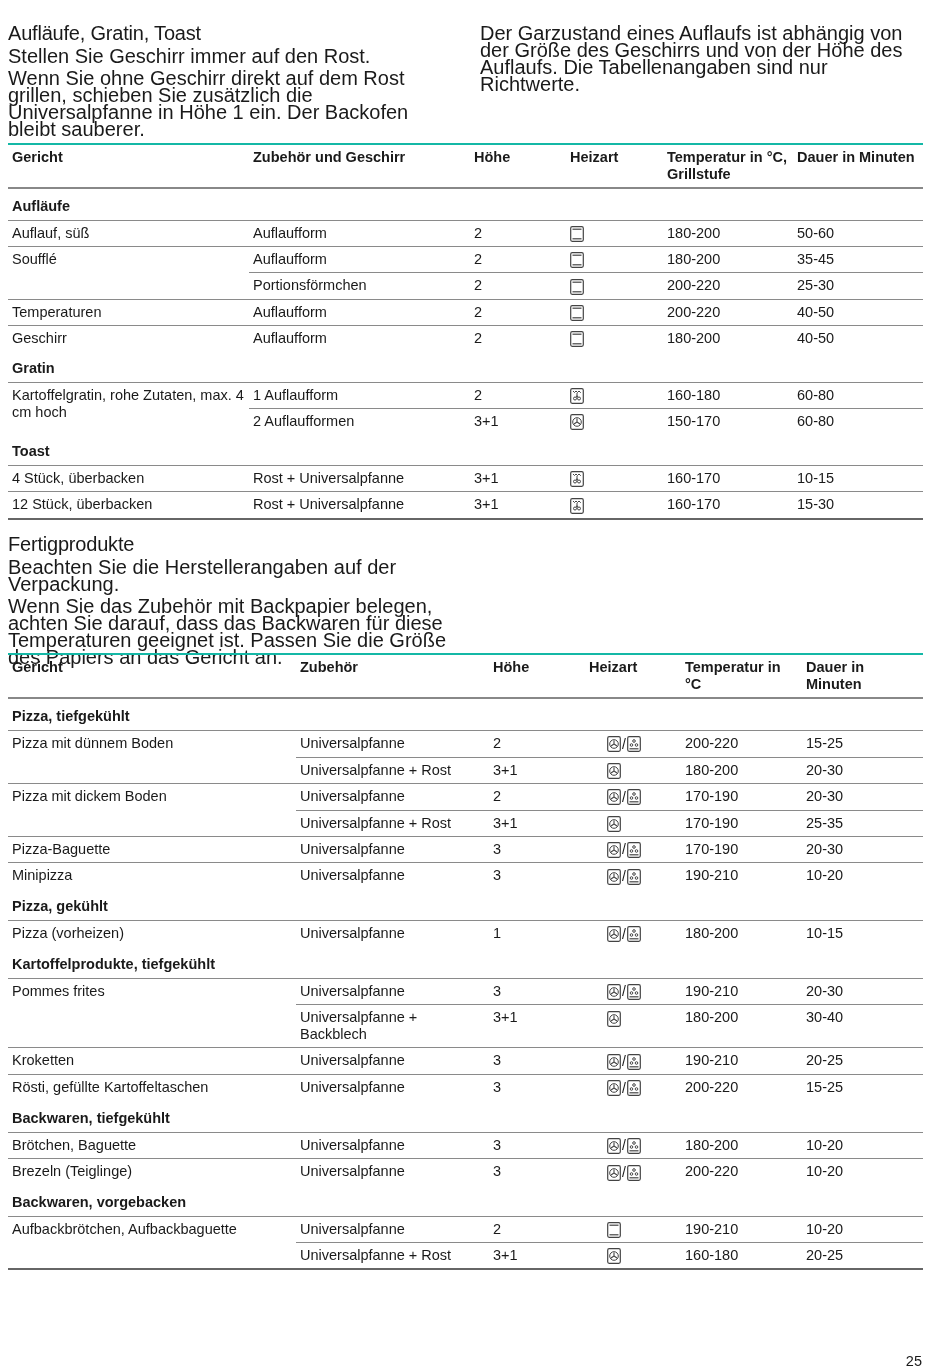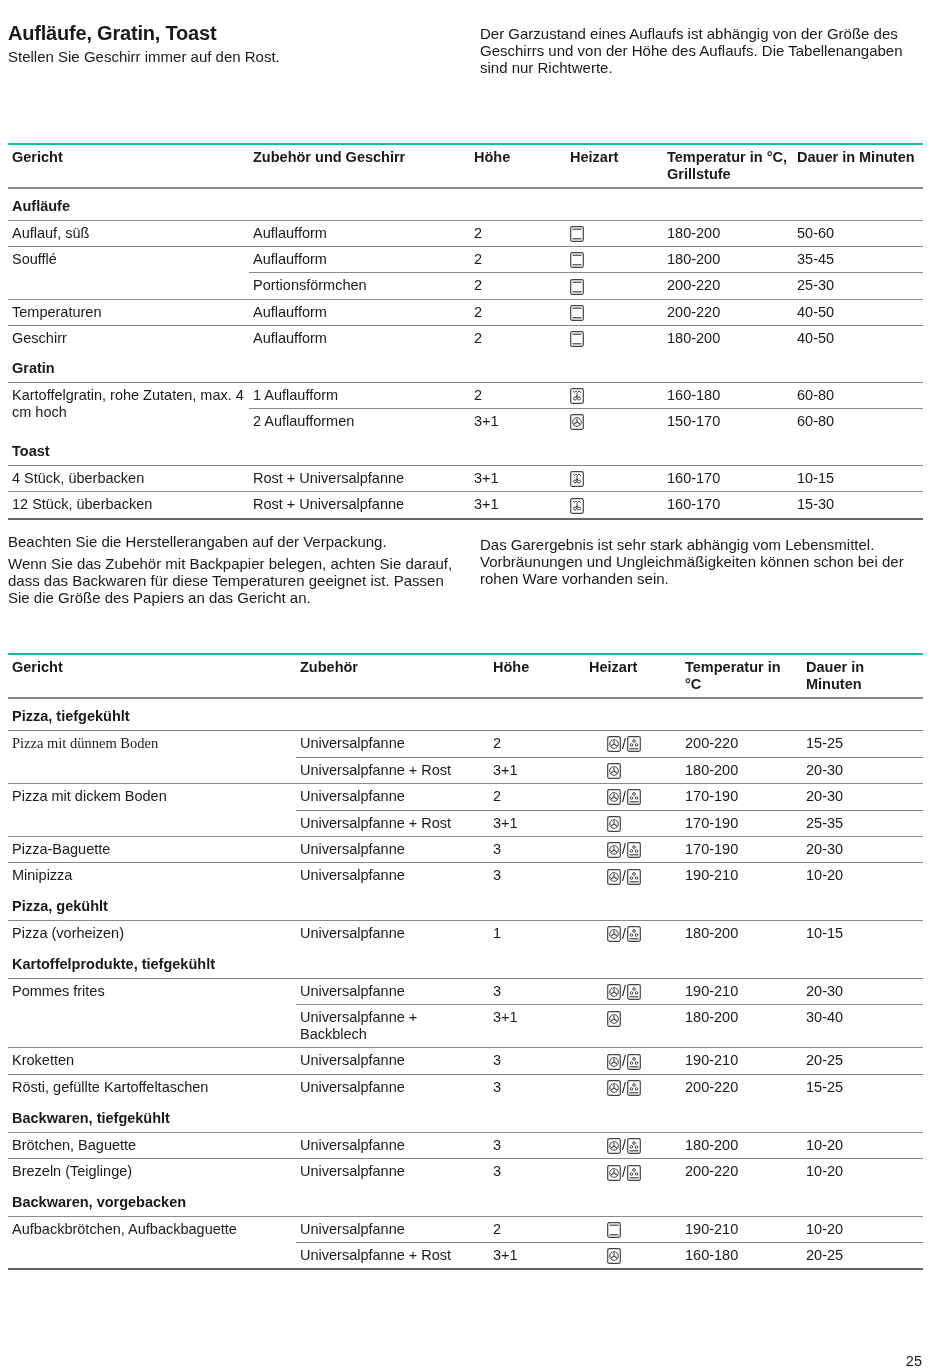--- a/index.html
+++ b/index.html
@@ -2,22 +2,22 @@
 <html><head>
 <meta charset="utf-8">
 <style>
   * { box-sizing: border-box; margin: 0; padding: 0; }
   html, body { width: 950px; height: 1368px; background: #ffffff; }
   body { position: relative; font-family: "Liberation Sans", sans-serif; color: #1a1a1a; font-size: 14.5px; line-height: 17px; }
 
   .intro { position: absolute; left: 8px; width: 915px; display: flex; }
   .intro .col-l { width: 472px; }
   .intro .col-r { width: 443px; }
-  .intro h1 { font-size: 20px; font-weight: bold; line-height: 22px; margin-bottom: 4px; letter-spacing: -0.2px; }
-  .intro p { margin-bottom: 5px; font-size: 15px; line-height: 17px; }
+  .intro h1 { font-size: 20px; font-weight: normal; line-height: 22px; margin-bottom: 4px; letter-spacing: -0.2px; }
+  .intro p { margin-bottom: 5px; font-size: 20px; line-height: 17px; }
 
   table { position: absolute; left: 8px; width: 915px; border-collapse: collapse; font-size: 14.5px; }
   thead th { text-align: left; font-weight: bold; vertical-align: top; padding: 4px 4px 4px 4px; line-height: 17px; font-size: 14.5px; }
   thead tr { border-top: 2px solid #14b8a6; border-bottom: 2px solid #888; }
   td { vertical-align: top; padding: 4px 4px 4px 4px; line-height: 17px; }
   tr.group td { font-weight: bold; padding-top: 9px; padding-bottom: 5px; }
   tr.row td.line { border-top: 1.5px solid #8a8a8a; }
   tr.group td.line { border-bottom: 1.5px solid #8a8a8a; }
 
   .icon { display: inline-block; width: 14px; height: 16px; vertical-align: middle; }
@@ -25,20 +25,21 @@
   .slash { display: inline-block; margin: 0 1px; vertical-align: middle; font-size: 14px; }
   .page-number { position: absolute; right: 28px; top: 1353px; font-size: 14.5px; }
 </style>
 </head>
 <body>
 
 <div class="intro" style="top:22px;">
   <div class="col-l">
     <h1>Aufläufe, Gratin, Toast</h1>
     <p style="width:450px;">Stellen Sie Geschirr immer auf den Rost.</p>
+    <p style="width:450px;">Wenn Sie ohne Geschirr direkt auf dem Rost grillen, schieben Sie zusätzlich die Universalpfanne in Höhe 1 ein. Der Backofen bleibt sauberer.</p>
   </div>
   <div class="col-r" style="padding-top:3px;">
     <p style="width:440px;">Der Garzustand eines Auflaufs ist abhängig von der Größe des Geschirrs und von der Höhe des Auflaufs. Die Tabellenangaben sind nur Richtwerte.</p>
   </div>
 </div>
 
 <table id="table1" style="top:143px;">
   <colgroup>
     <col style="width:241px">
       <col style="width:221px">
@@ -180,25 +181,23 @@
               <circle cx="7" cy="8.5" r="1" fill="#444"></circle>
             </svg></span></td>
         <td class="line" style="border-bottom: 2px solid rgb(102, 102, 102);">160-170</td>
         <td class="line" style="border-bottom: 2px solid rgb(102, 102, 102);">15-30</td>
       </tr>
     </tbody>
 </table>
 
 <div class="intro" style="top:533px;">
   <div class="col-l">
+    <h1>Fertigprodukte</h1>
     <p style="width:450px;">Beachten Sie die Herstellerangaben auf der Verpackung.</p>
     <p style="width:450px;">Wenn Sie das Zubehör mit Backpapier belegen, achten Sie darauf, dass das Backwaren für diese Temperaturen geeignet ist. Passen Sie die Größe des Papiers an das Gericht an.</p>
-  </div>
-  <div class="col-r" style="padding-top:3px;">
-    <p style="width:440px;">Das Garergebnis ist sehr stark abhängig vom Lebensmittel. Vorbräunungen und Ungleichmäßigkeiten können schon bei der rohen Ware vorhanden sein.</p>
   </div>
 </div>
 
 <table id="table2" style="top:653px;">
   <colgroup>
     <col style="width:288px">
       <col style="width:193px">
       <col style="width:96px">
       <col style="width:96px">
       <col style="width:121px">
@@ -212,21 +211,21 @@
         <th>Heizart</th>
         <th>Temperatur in °C</th>
         <th>Dauer in Minuten</th>
       </tr>
     </thead>
   <tbody>
       <tr class="group">
         <td colspan="6" class="line">Pizza, tiefgekühlt</td>
       </tr>
       <tr class="row">
-        <td rowspan="2" class="" style="border-top: none; font-family: Liberation Serif, serif;">Pizza mit dünnem Boden</td>
+        <td rowspan="2" class="" style="border-top: none;">Pizza mit dünnem Boden</td>
         <td class="">Universalpfanne</td>
         <td class="">2</td>
         <td class="" style="padding-left: 22px;"><span class="icon"><svg width="14" height="16" viewBox="0 0 14 16">
               <rect x="0.7" y="0.7" width="12.6" height="14.6" rx="1.5" fill="#fff" stroke="#444" stroke-width="1.2"></rect>
               <circle cx="7" cy="8" r="4.3" fill="none" stroke="#444" stroke-width="1"></circle>
               <path d="M7 8 L7 4.5 M7 8 L4 10 M7 8 L10 10" stroke="#444" stroke-width="1.1"></path>
             </svg></span><span class="slash">/</span><span class="icon"><svg width="14" height="16" viewBox="0 0 14 16">
               <rect x="0.7" y="0.7" width="12.6" height="14.6" rx="1.5" fill="#fff" stroke="#444" stroke-width="1.2"></rect>
               <circle cx="7" cy="5" r="1.3" fill="none" stroke="#444" stroke-width="1"></circle>
               <circle cx="4.5" cy="9" r="1.3" fill="none" stroke="#444" stroke-width="1"></circle>

